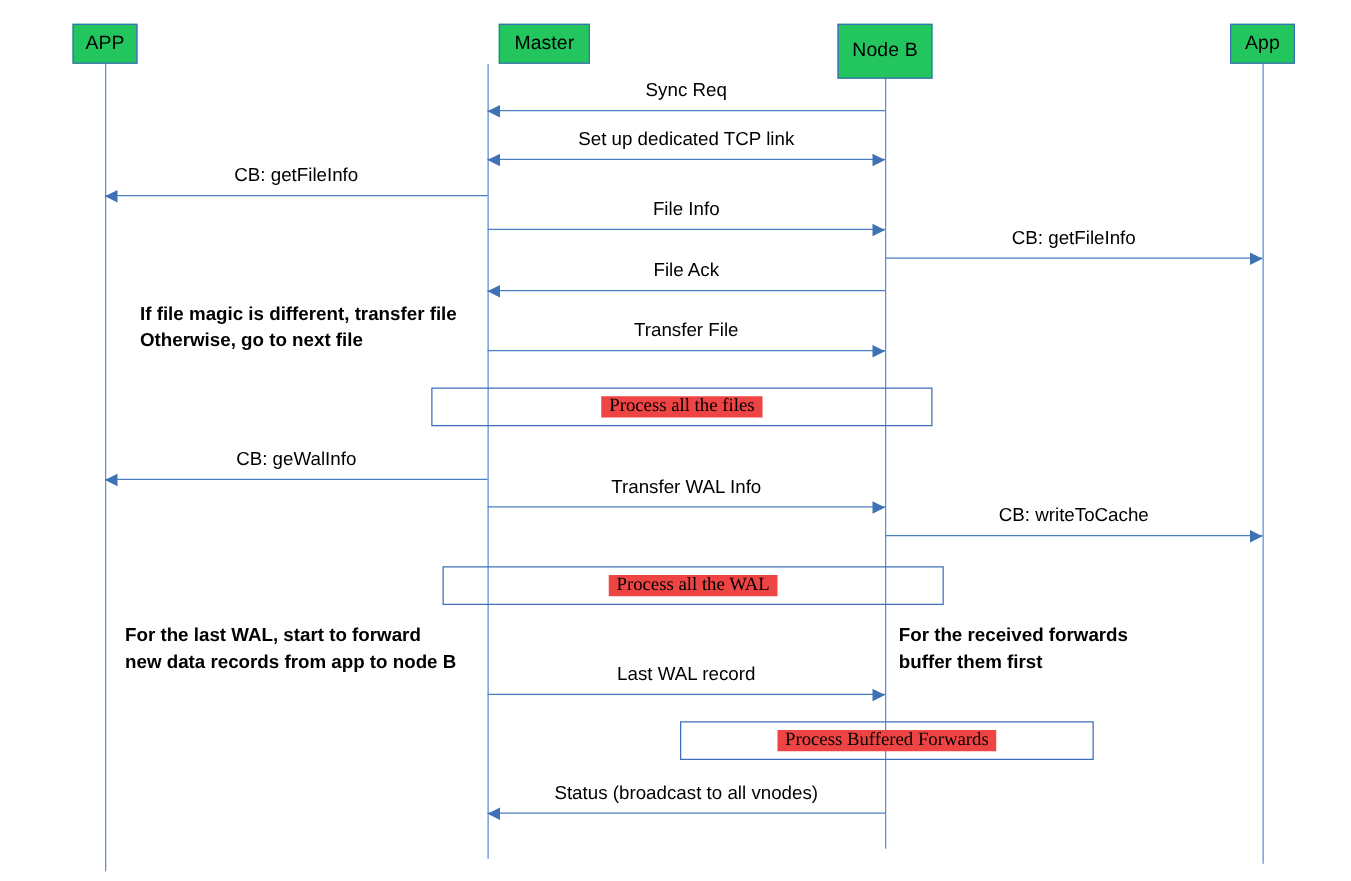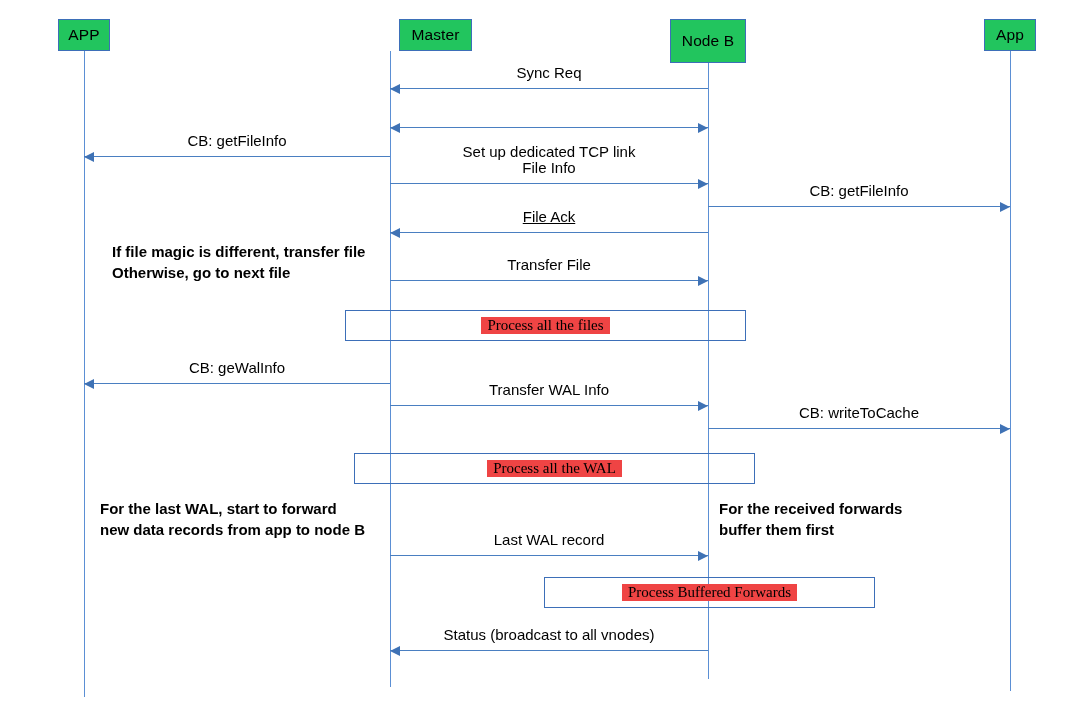--- a/index.html
+++ b/index.html
@@ -99,33 +99,33 @@
       <div class="lifeline" style="left: 708px; top: 51px; height: 628px;"></div>
       <div class="lifeline" style="left: 1010px; top: 51px; height: 640px;"></div>
     </div>
   <div id="messages-layer">
       <div class="msg" style="left: 390px; top: 88px; width: 318px;"></div>
       <div class="arrowhead left" style="top: 84px; left: 390px;"></div>
       <div class="msg-label" style="left: 549px; top: 64px;">Sync Req</div>
       <div class="msg" style="left: 390px; top: 127px; width: 318px;"></div>
       <div class="arrowhead right" style="top: 123px; left: 698px;"></div>
       <div class="arrowhead left" style="top: 123px; left: 390px;"></div>
-      <div class="msg-label" style="left: 549px; top: 103px; margin-top: 40px;">Set up dedicated TCP link</div>
+      <div class="msg-label" style="left: 549px; top: 103px;">Set up dedicated TCP link</div>
       <div class="msg" style="left: 84px; top: 156px; width: 306px;"></div>
       <div class="arrowhead left" style="top: 152px; left: 84px;"></div>
       <div class="msg-label" style="left: 237px; top: 132px;">CB: getFileInfo</div>
       <div class="msg" style="left: 390px; top: 183px; width: 318px;"></div>
       <div class="arrowhead right" style="top: 179px; left: 698px;"></div>
       <div class="msg-label" style="left: 549px; top: 159px;">File Info</div>
       <div class="msg" style="left: 708px; top: 206px; width: 302px;"></div>
       <div class="arrowhead right" style="top: 202px; left: 1000px;"></div>
       <div class="msg-label" style="left: 859px; top: 182px;">CB: getFileInfo</div>
       <div class="msg" style="left: 390px; top: 232px; width: 318px;"></div>
       <div class="arrowhead left" style="top: 228px; left: 390px;"></div>
-      <div class="msg-label" style="left: 549px; top: 208px; text-decoration: underline;">File Ack</div>
+      <div class="msg-label" style="left: 549px; top: 208px;">File Ack</div>
       <div class="msg" style="left: 390px; top: 280px; width: 318px;"></div>
       <div class="arrowhead right" style="top: 276px; left: 698px;"></div>
       <div class="msg-label" style="left: 549px; top: 256px;">Transfer File</div>
       <div class="msg" style="left: 84px; top: 383px; width: 306px;"></div>
       <div class="arrowhead left" style="top: 379px; left: 84px;"></div>
       <div class="msg-label" style="left: 237px; top: 359px;">CB: geWalInfo</div>
       <div class="msg" style="left: 390px; top: 405px; width: 318px;"></div>
       <div class="arrowhead right" style="top: 401px; left: 698px;"></div>
       <div class="msg-label" style="left: 549px; top: 381px;">Transfer WAL Info</div>
       <div class="msg" style="left: 708px; top: 428px; width: 302px;"></div>

